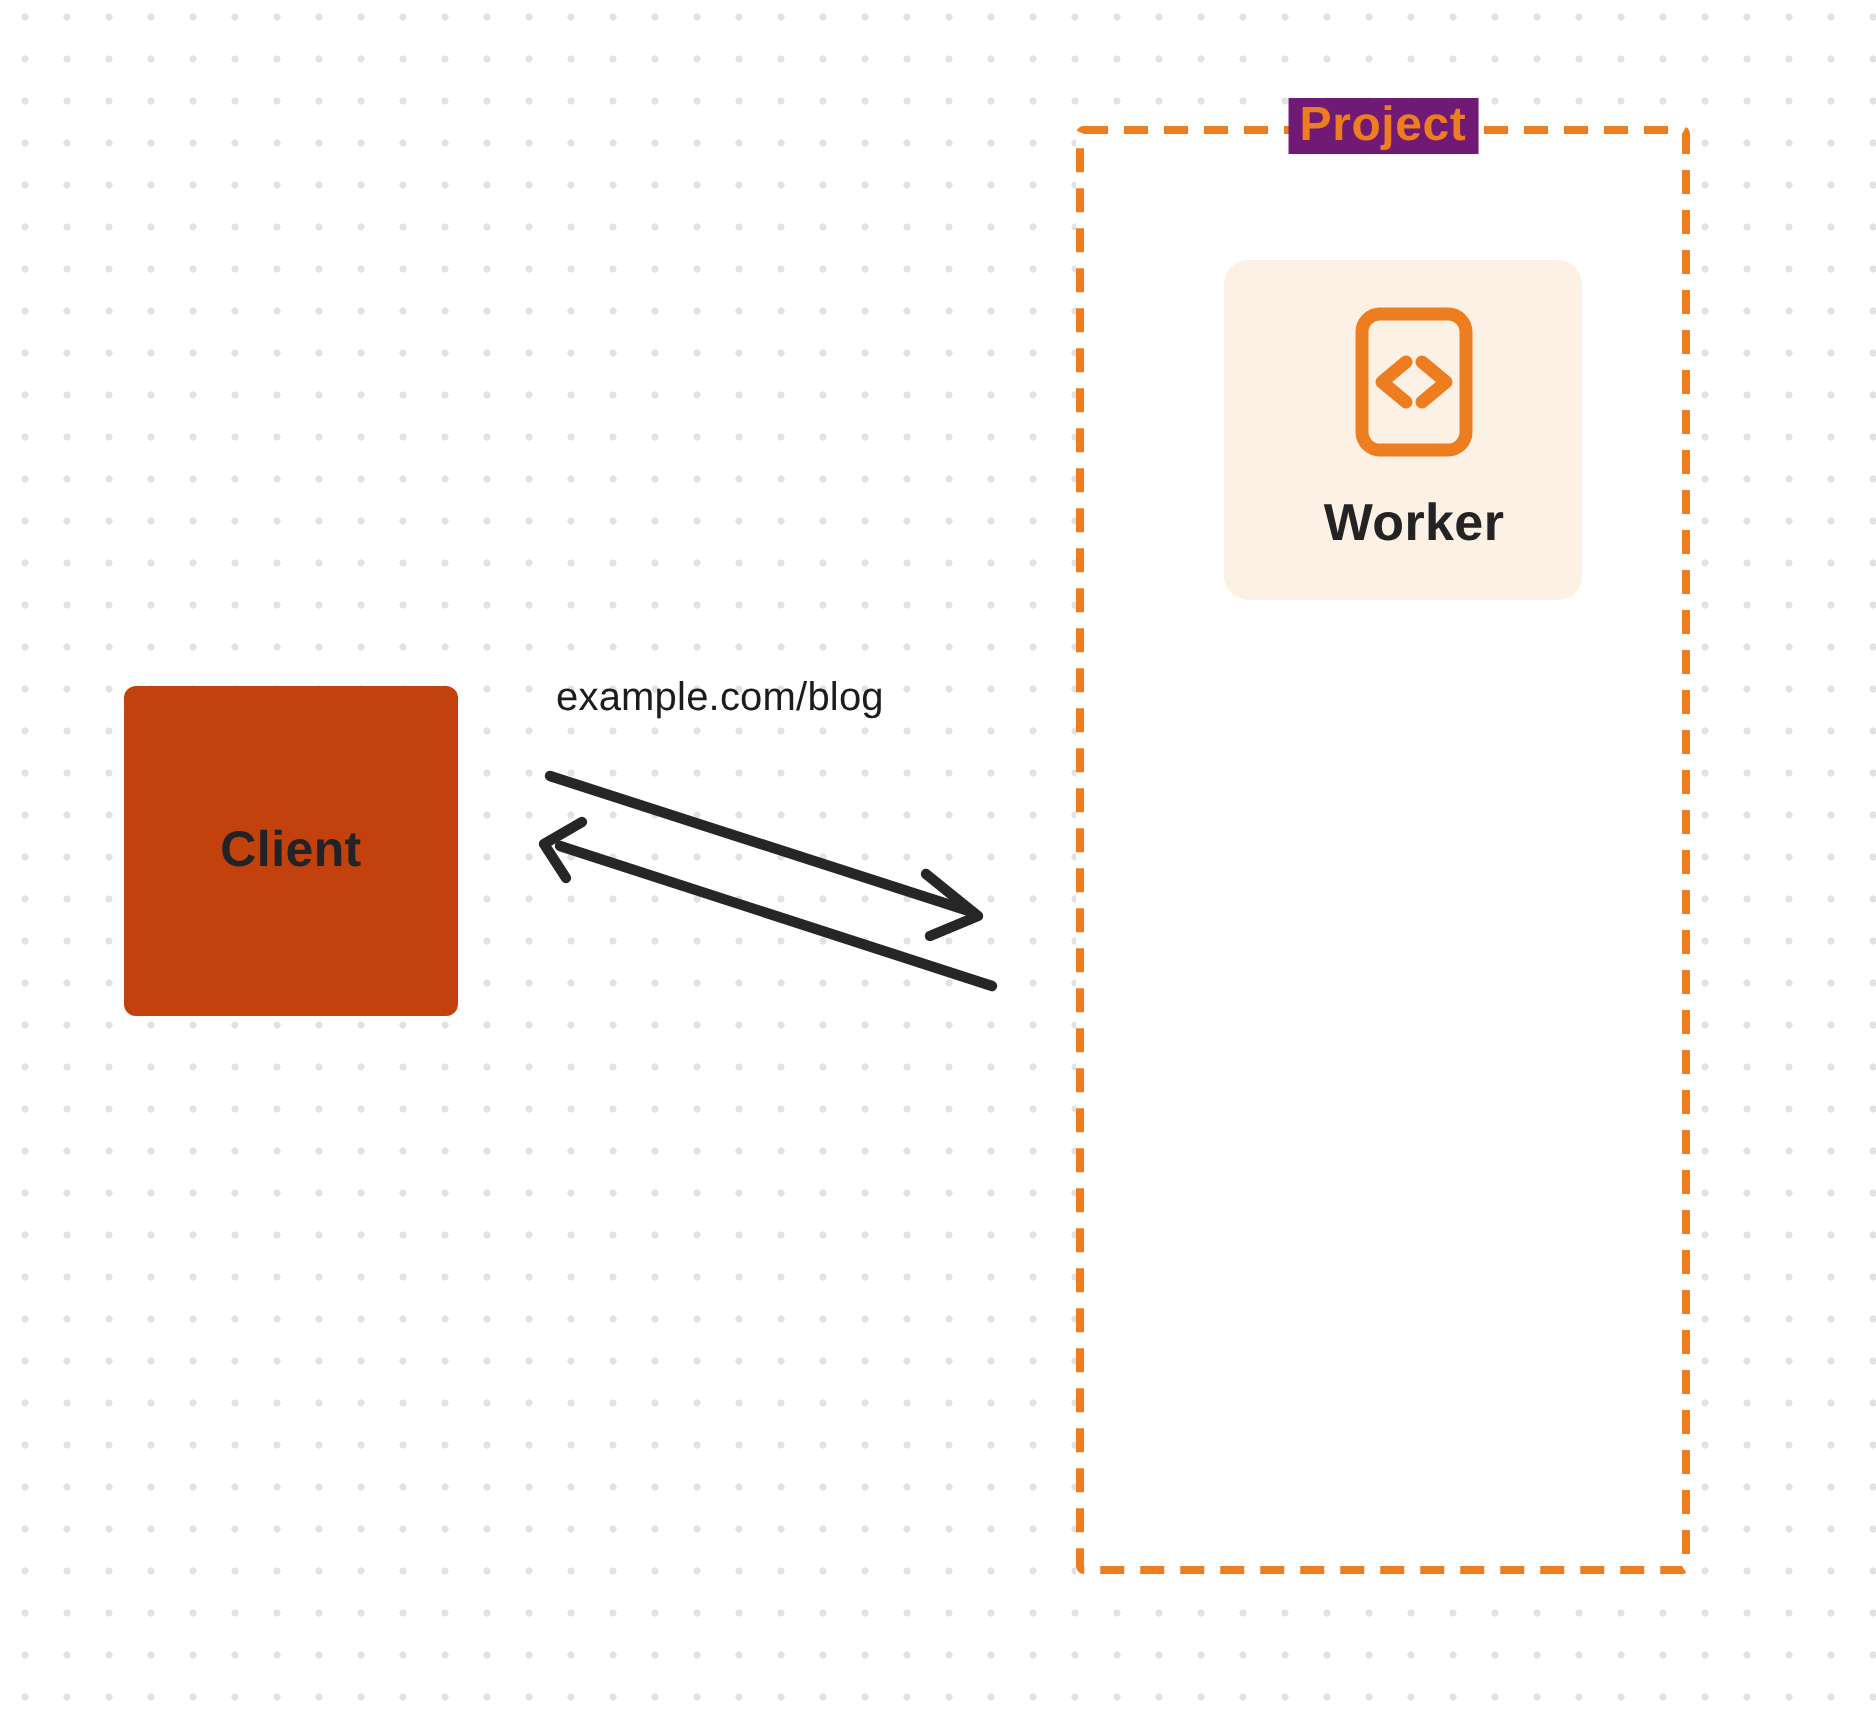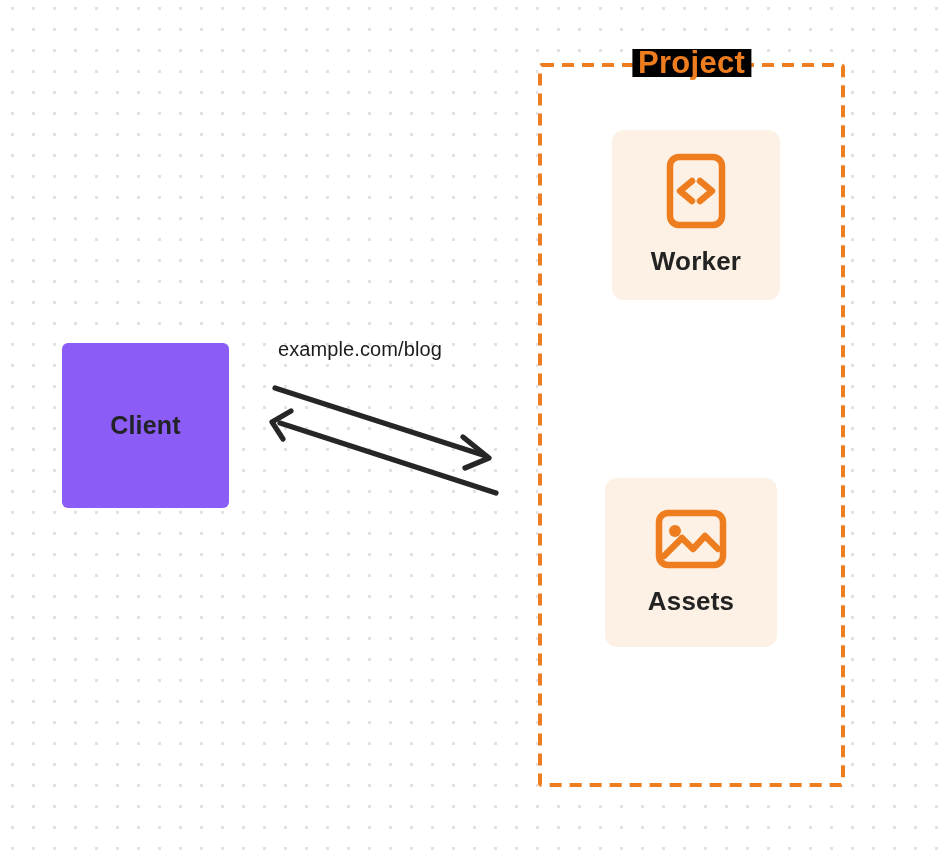--- a/index.html
+++ b/index.html
@@ -19,21 +19,21 @@
     color: #222222;
   }
 
   
   .client-box {
     position: absolute;
     left: 62px;
     top: 343px;
     width: 167px;
     height: 165px;
-    background: #8b5cf6;
+    background: #c2410c;
     border-radius: 6px;
     display: flex;
     align-items: center;
     justify-content: center;
   }
   .client-box .node-label {
     font-size: 25px;
     font-weight: 700;
     color: #222326;
     letter-spacing: 0.2px;
@@ -87,40 +87,41 @@
     fill: none;
     stroke: #ed7d1f;
     stroke-width: 4;
     stroke-dasharray: 12 8;
   }
   .project-label {
     position: absolute;
     top: -14px;
     left: 50%;
     transform: translateX(-50%);
-    background: #000000;
+    background: #701a75;
     padding: 0 6px;
-    font-size: 31px;
+    font-size: 24px;
     line-height: 28px;
     font-weight: 700;
     color: #ed7d1f;
     letter-spacing: 0.3px;
     white-space: nowrap;
   }
 
   
   .card {
     position: absolute;
     background: #fcf1e4;
     border-radius: 12px;
     display: flex;
     flex-direction: column;
     align-items: center;
     justify-content: center;
     gap: 17px;
+    padding-left: 11px;
   }
   .card.worker-card {
     left: 74px;
     top: 67px;
     width: 168px;
     height: 170px;
   }
   .card.assets-card {
     left: 67px;
     top: 415px;
@@ -188,22 +189,14 @@
 
   <div class="card worker-card">
     <svg width="60" height="76" viewBox="0 0 60 76">
       <rect class="stroke" x="4" y="4" width="52" height="68" rx="9"></rect>
       <polyline class="stroke" points="26,28 14,38 26,48"></polyline>
       <polyline class="stroke" points="34,28 46,38 34,48"></polyline>
     </svg>
     <div class="card-label">Worker</div>
   </div>
 
-  <div class="card assets-card">
-    <svg width="72" height="60" viewBox="0 0 72 60">
-      <rect class="stroke" x="4" y="4" width="64" height="52" rx="9"></rect>
-      <circle class="fill" cx="20" cy="22" r="6"></circle>
-      <polyline class="stroke" points="9,47 27,29 38,40 50,27 63,40"></polyline>
-    </svg>
-    <div class="card-label">Assets</div>
-  </div>
 
 </div>
 
 </body></html>

